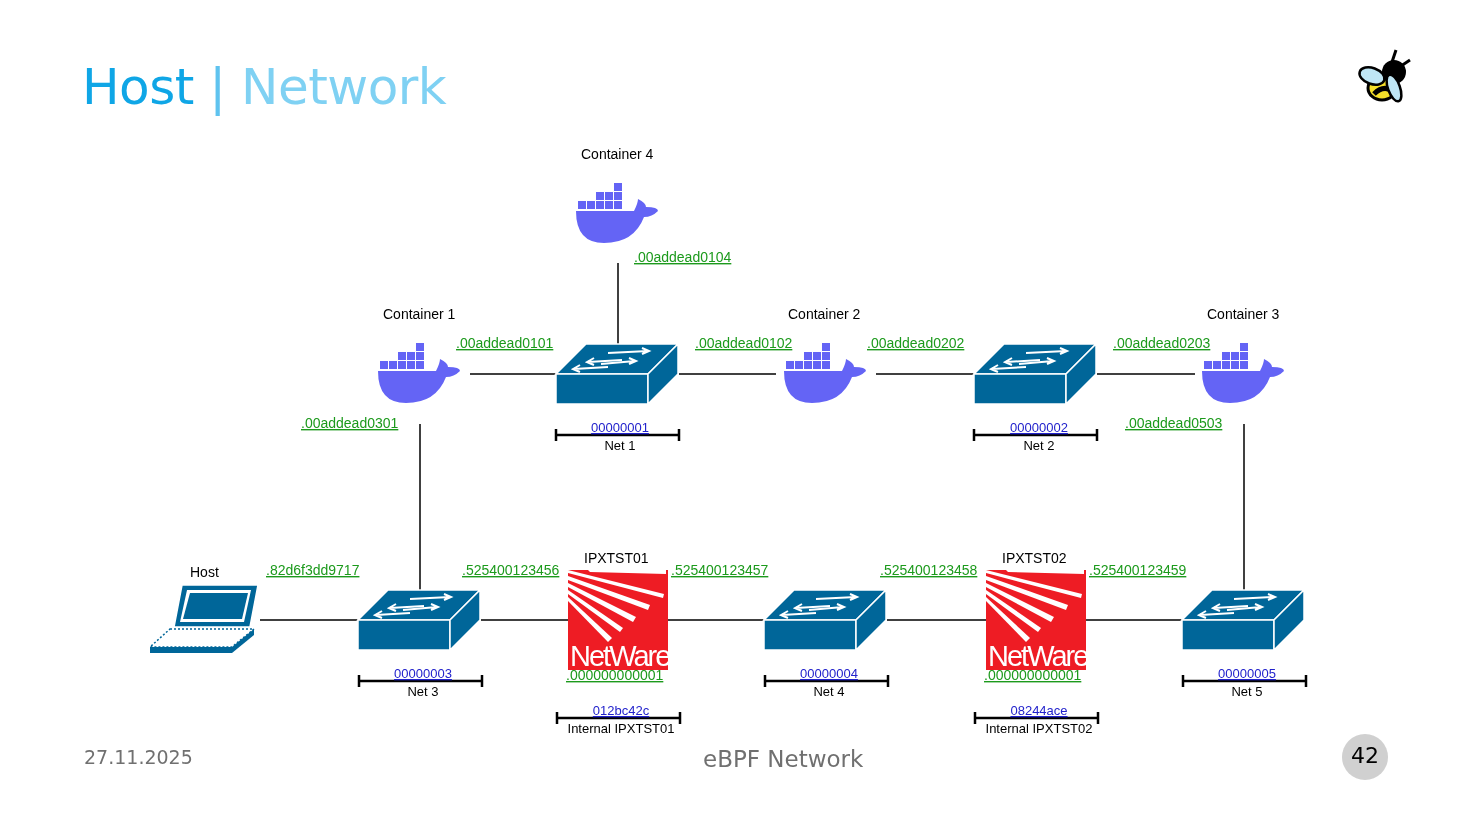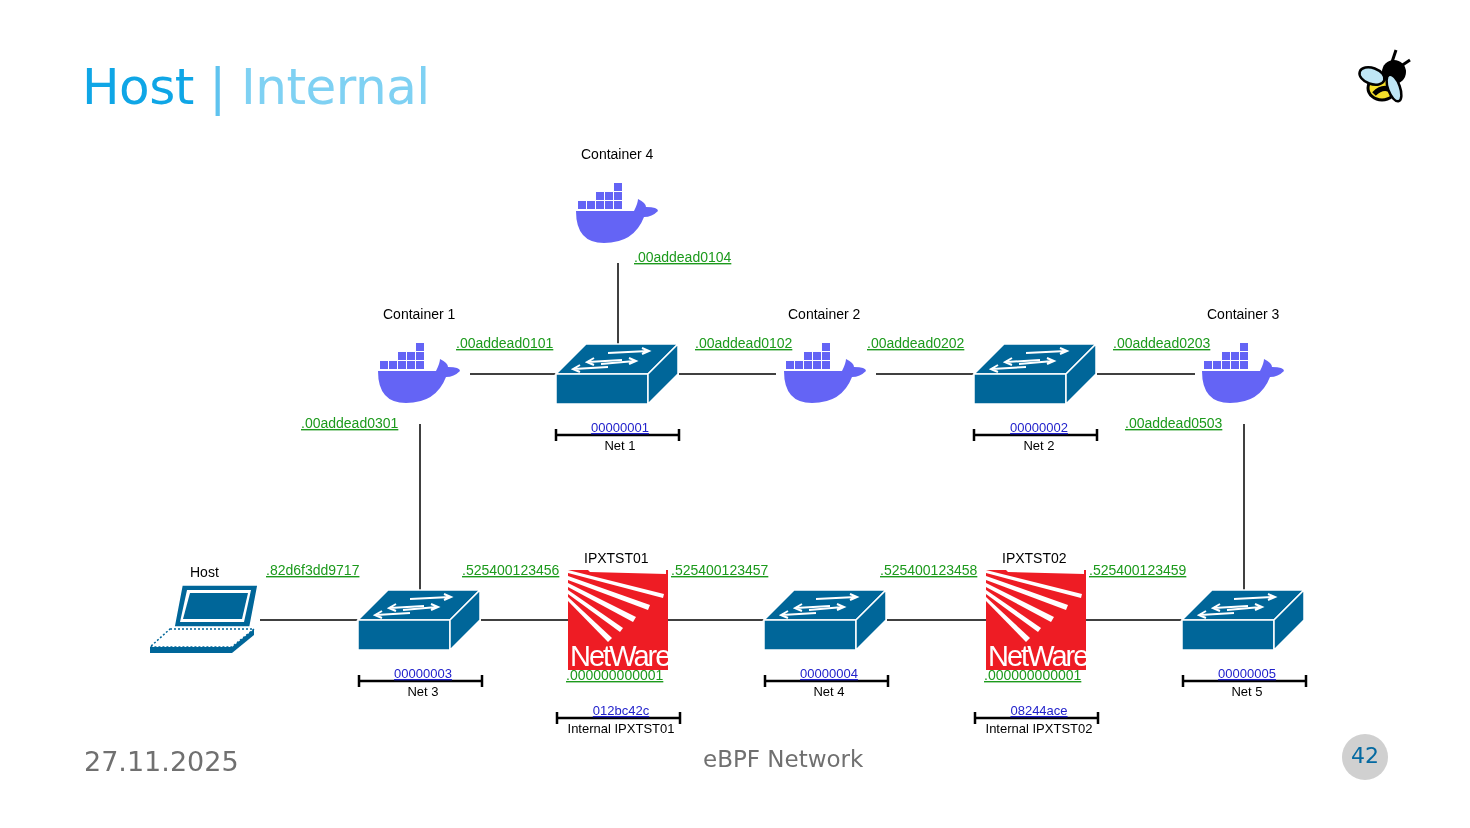--- a/index.html
+++ b/index.html
@@ -7,31 +7,31 @@
   .title { position: absolute; left: 82px; top: 52px; font-family: "DejaVu Sans", sans-serif; font-size: 50px; letter-spacing: -0.5px; line-height: 70px; }
   .title .t1 { color: #0fa6e6; }
   .title .sep { color: #5fc3ef; }
   .title .t2 { color: #7fd1f3; }
   .bee { position: absolute; left: 1354px; top: 48px; width: 60px; height: 58px; }
   svg#diagram { position: absolute; left: 0; top: 0; }
   .lbl { font-family: "Liberation Sans", sans-serif; font-size: 14px; fill: #000; }
   .mac { font-family: "Liberation Sans", sans-serif; font-size: 14px; fill: #1c9a1c; text-decoration: underline; }
   .netnum { font-family: "Liberation Sans", sans-serif; font-size: 13px; fill: #2222cc; text-decoration: underline; }
   .netname { font-family: "Liberation Sans", sans-serif; font-size: 13px; fill: #000; }
-  .footer-date { position: absolute; left: 84px; top: 746px; font-family: "DejaVu Sans", sans-serif; font-size: 27px; color: #707070; }
+  .footer-date { position: absolute; left: 84px; top: 746px; font-family: "DejaVu Sans", sans-serif; font-size: 19px; color: #707070; }
   .footer-event { position: absolute; left: 703px; top: 746px; font-family: "DejaVu Sans", sans-serif; font-size: 23px; color: #707070; }
-  .page-num { position: absolute; left: 1342px; top: 734px; width: 46px; height: 46px; border-radius: 50%; background: #d0d0d0; color: #0369a1; font-family: "DejaVu Sans", sans-serif; font-size: 22px; text-align: center; line-height: 44px; }
+  .page-num { position: absolute; left: 1342px; top: 734px; width: 46px; height: 46px; border-radius: 50%; background: #d0d0d0; color: #000000; font-family: "DejaVu Sans", sans-serif; font-size: 22px; text-align: center; line-height: 44px; }
 </style>
 </head>
 <body>
 
 <div class="title">
   <span class="t1">Host</span>
   <span class="sep">|</span>
-  <span class="t2">Internal</span>
+  <span class="t2">Network</span>
 </div>
 
 <svg class="bee" viewBox="0 0 60 58">
   <line x1="38" y1="14" x2="42" y2="2" stroke="#000" stroke-width="3"></line>
   <line x1="44" y1="20" x2="56" y2="12" stroke="#000" stroke-width="3"></line>
   <ellipse cx="28" cy="40" rx="14" ry="12" fill="#f5e02a" stroke="#000" stroke-width="3"></ellipse>
   <path d="M20 46 Q30 36 40 44" stroke="#000" stroke-width="5" fill="none"></path>
   <circle cx="40" cy="24" r="12" fill="#000"></circle>
   <ellipse cx="18" cy="28" rx="13" ry="8" fill="#bfe6f5" stroke="#000" stroke-width="2.5" transform="rotate(20 18 28)"></ellipse>
   <ellipse cx="40" cy="40" rx="6" ry="14" fill="#bfe6f5" stroke="#000" stroke-width="2.5" transform="rotate(-20 40 40)"></ellipse>

